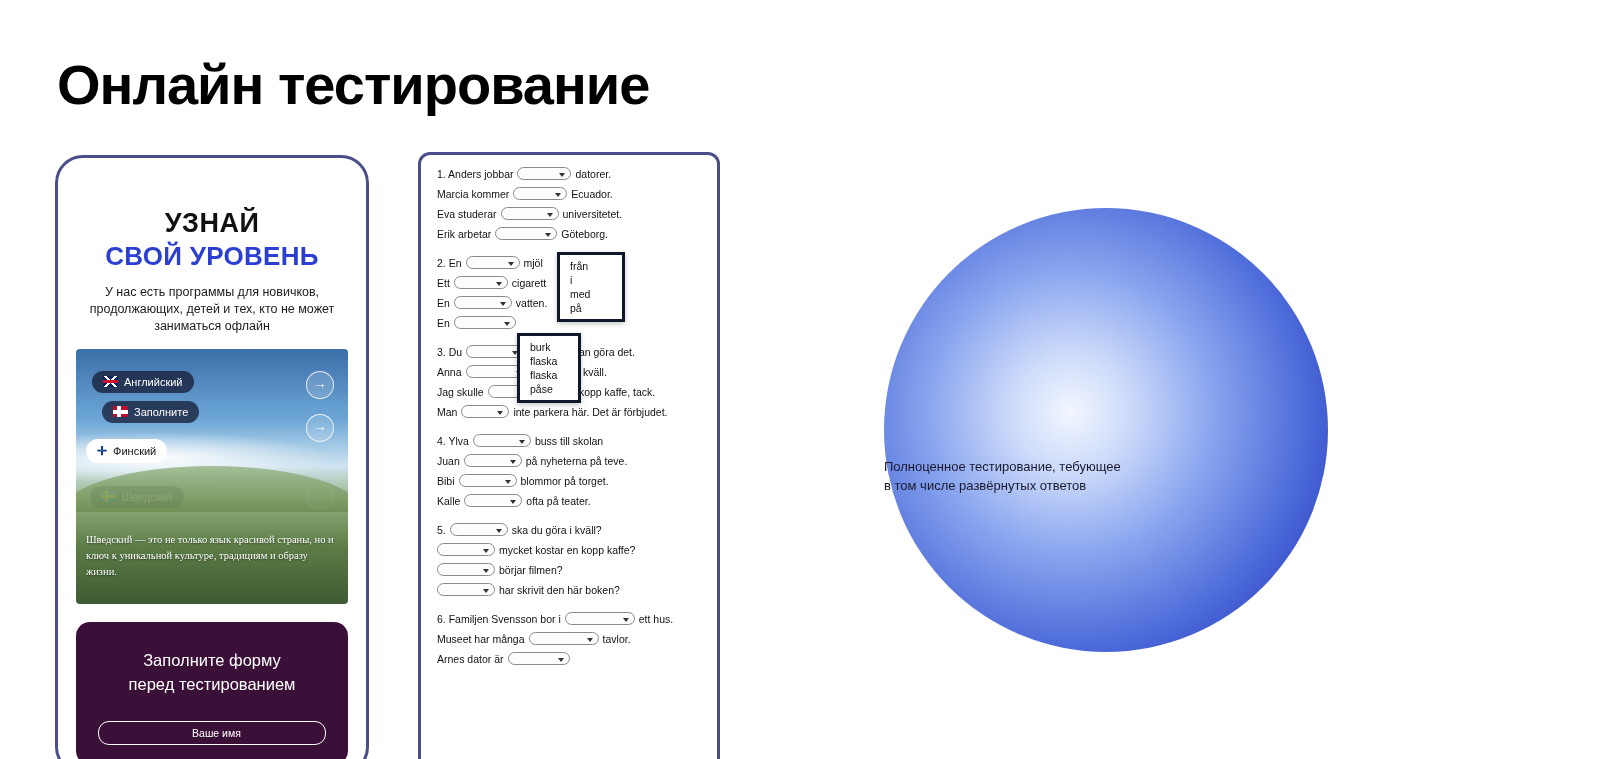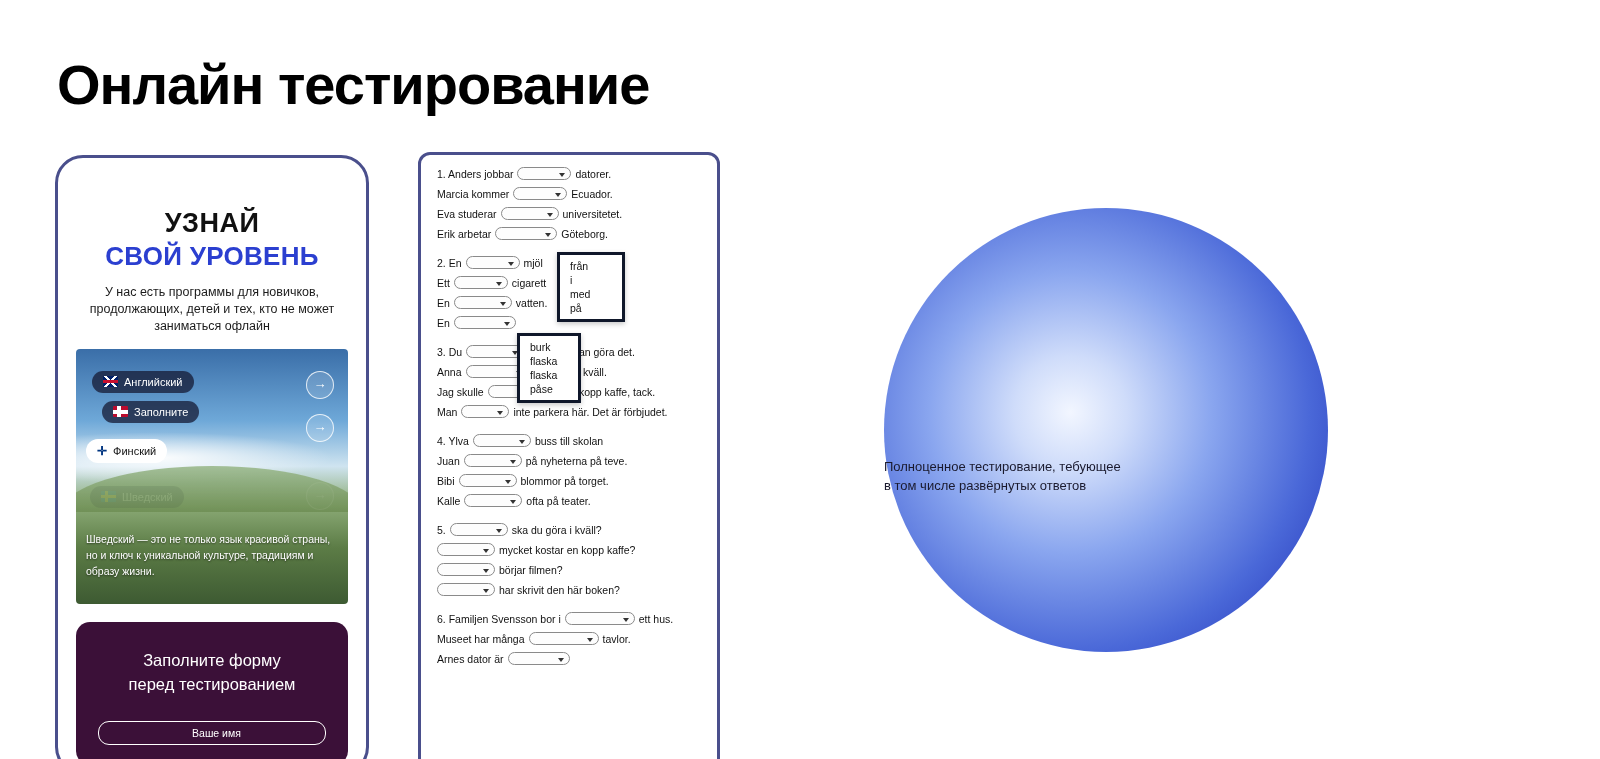--- a/index.html
+++ b/index.html
@@ -108,20 +108,21 @@
     width:26px;height:26px;border-radius:50%;
     border:1px solid rgba(255,255,255,.8);
     color:#fff;font-size:13px;line-height:24px;text-align:center;
     background:rgba(255,255,255,.15);
   }
   .arr1{top:22px;} .arr2{top:65px;} .arr3{top:133px;}
   .hero-note{
     position:absolute;left:10px;right:10px;bottom:24px;
     font-size:10.5px;line-height:1.5;color:#ffffff;
     text-shadow:0 1px 2px rgba(0,0,0,.55);
+    font-family:Liberation Serif, serif;
   }
   .form-card{
     margin:18px 10px 0 10px;
     background:#3b1038;
     border-radius:14px;
     padding:26px 22px 20px 22px;
     text-align:center;
   }
   .form-card .fc-title{
     color:#ffffff;font-size:16.5px;line-height:1.5;

